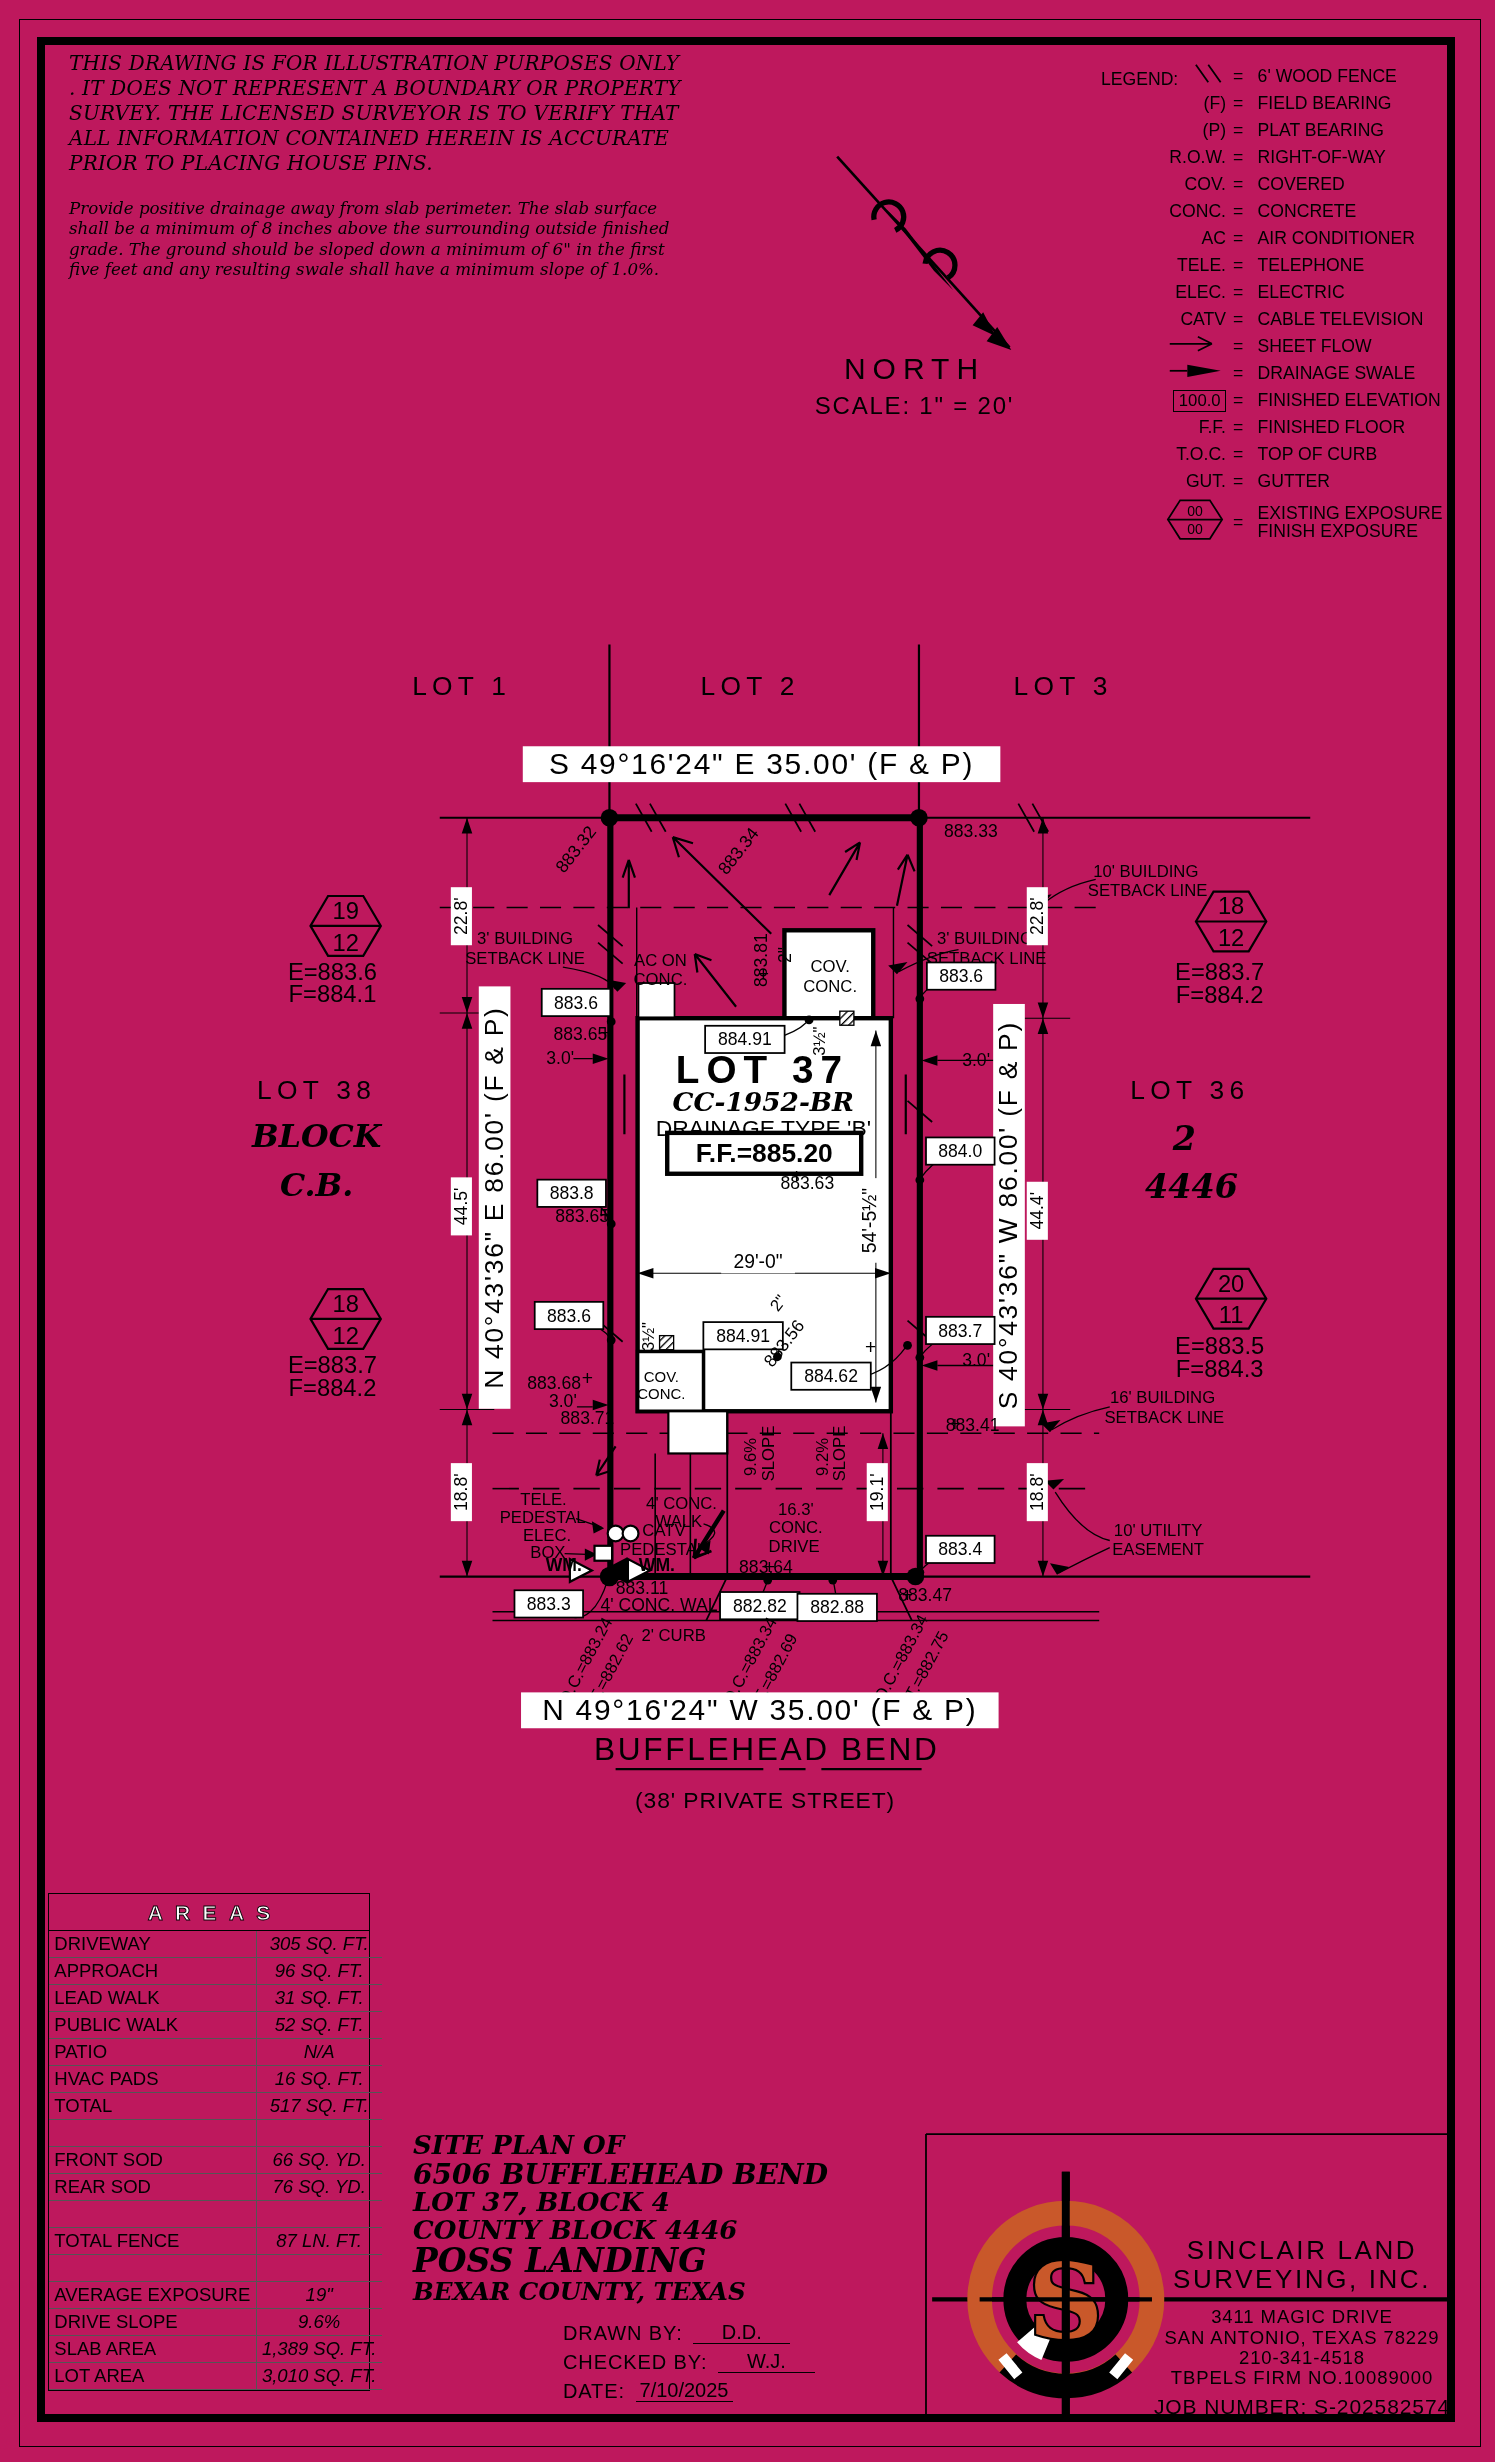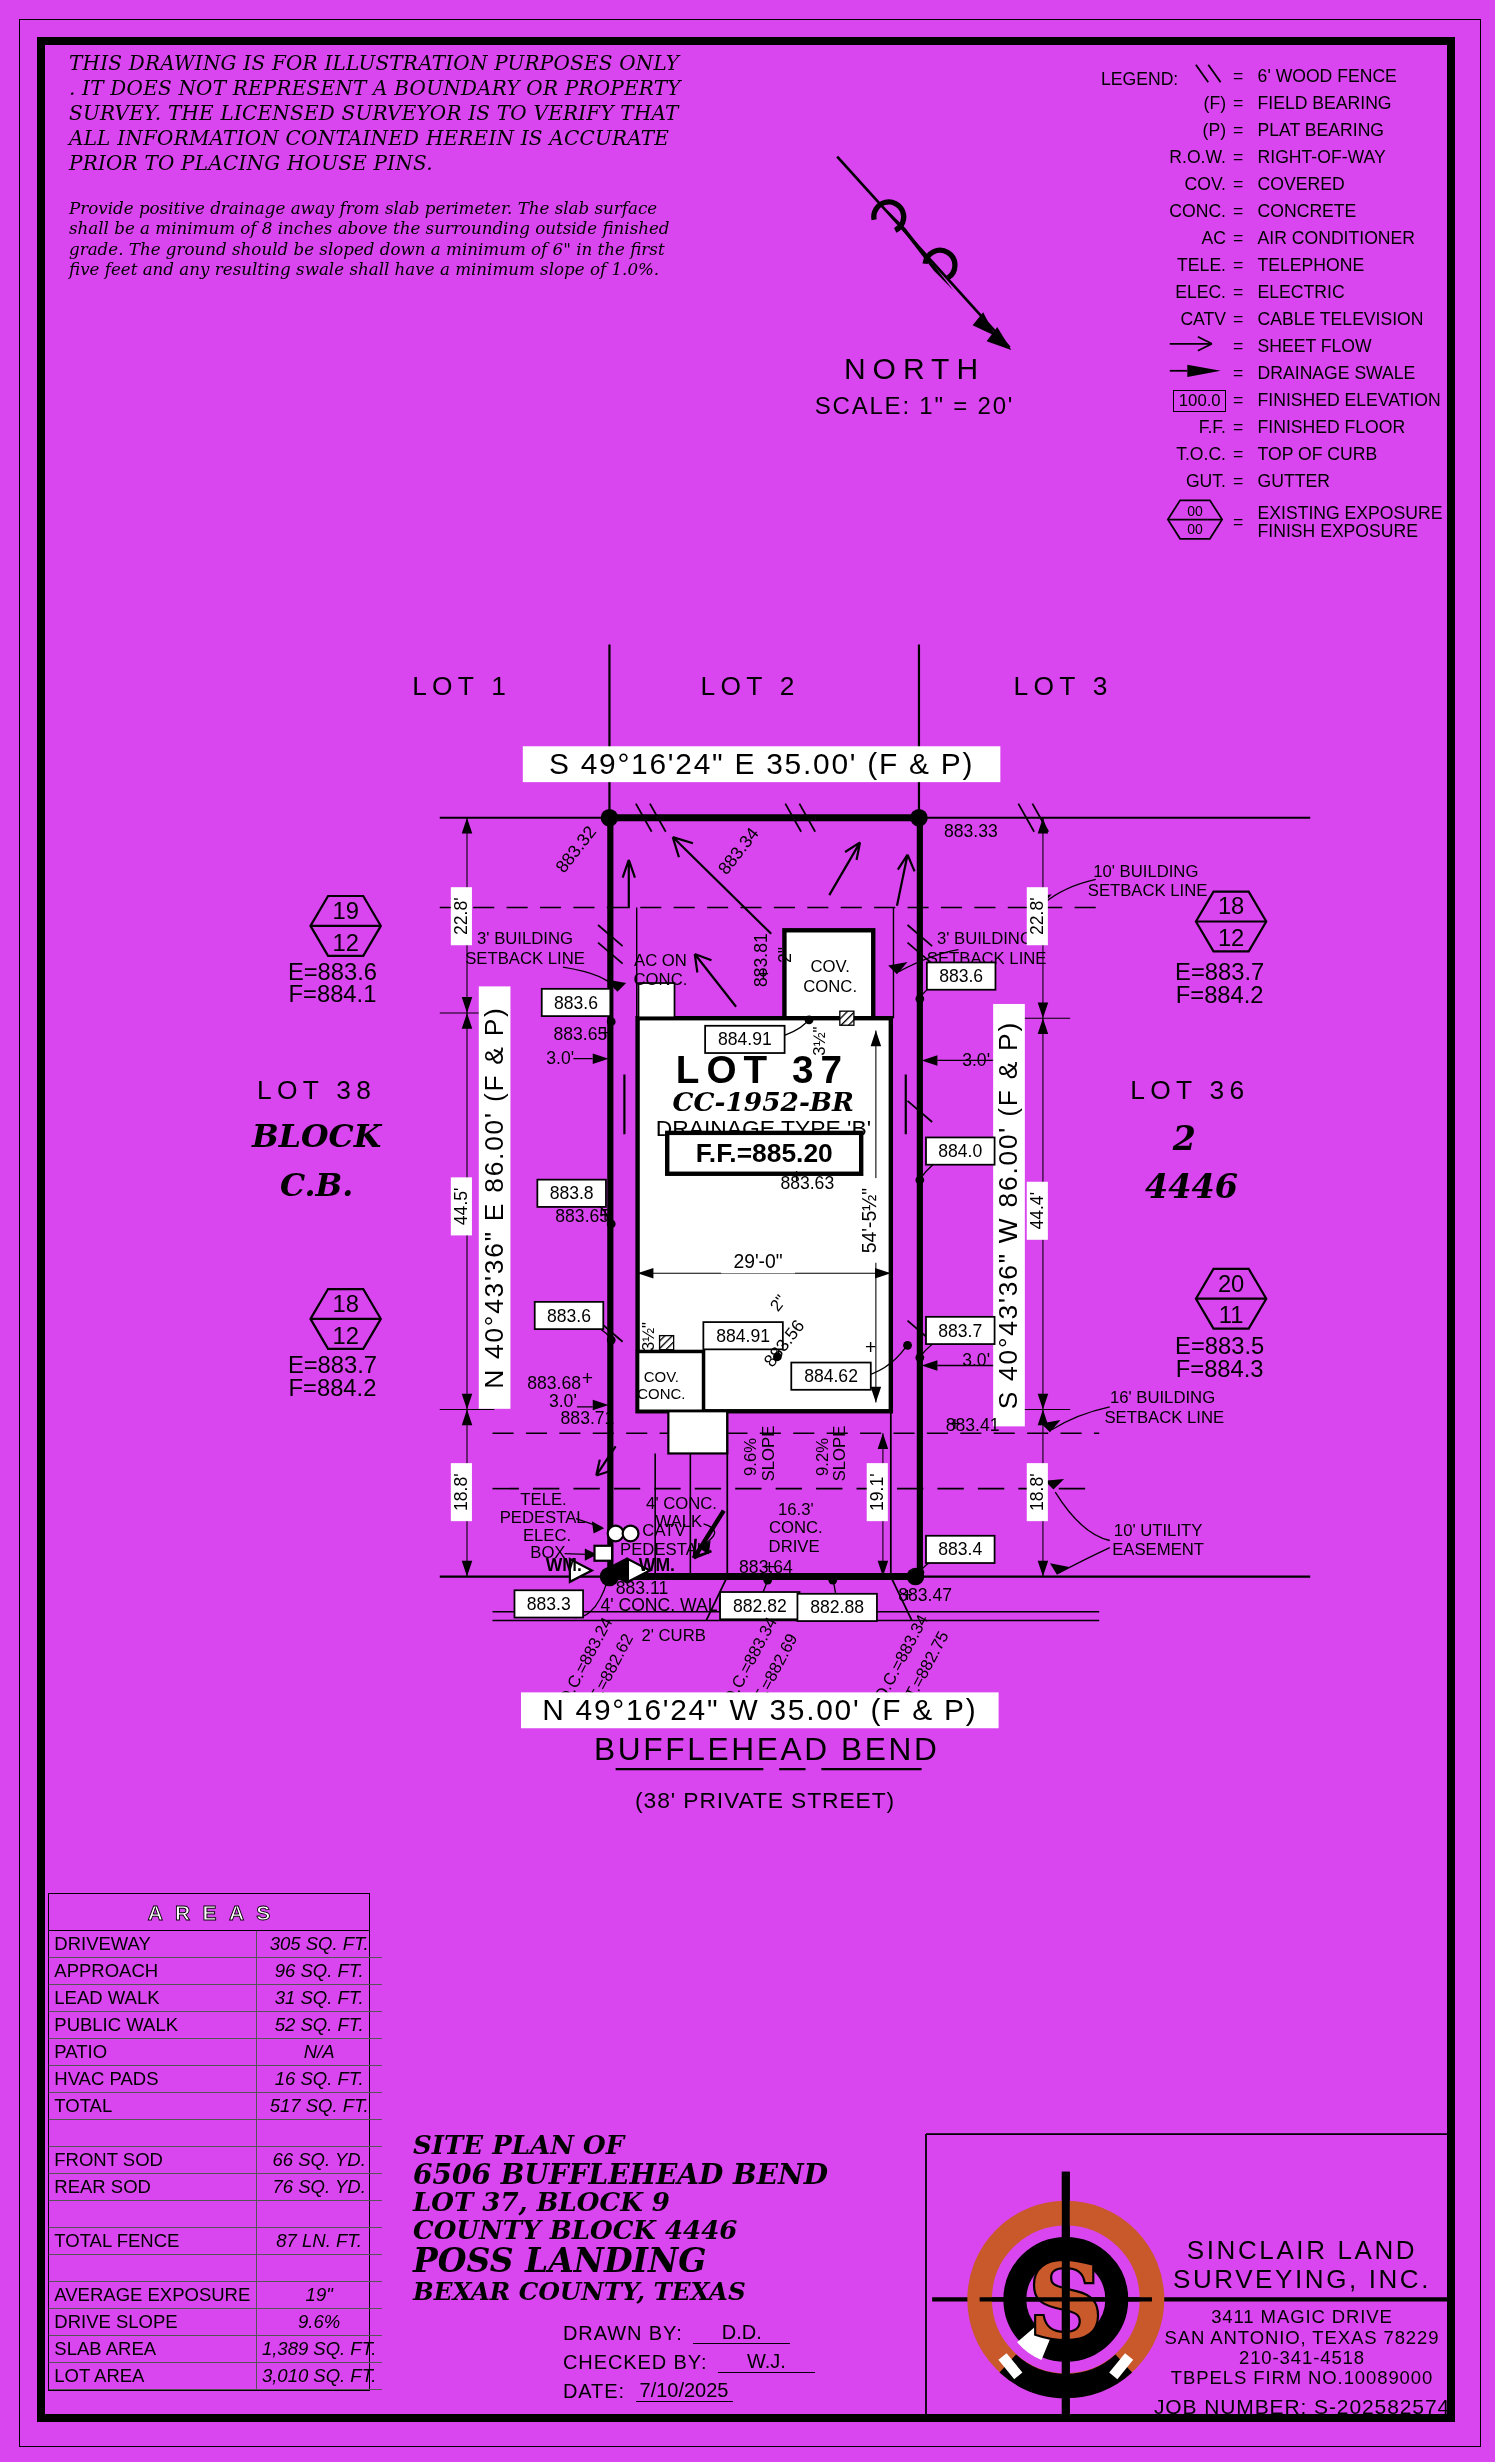--- a/index.html
+++ b/index.html
@@ -1,16 +1,16 @@
 <!DOCTYPE html>
 <html style="font-size:14px"><head>
 <meta charset="utf-8">
 <style>
   html,body{margin:0;padding:0;background:#e8e8e8;}
-  .sheet{position:relative;width:1495px;height:2462px;background:#d946ef;color:#000;
+  .sheet{position:relative;width:1495px;height:2462px;background:#be185d;color:#000;
     font-family:"Liberation Sans",sans-serif;overflow:hidden;}
   .outer-border{position:absolute;left:19.3px;top:19.3px;right:14px;bottom:15px;border:1.8px solid #000;}
   .inner-border{position:absolute;left:37px;top:37px;right:40px;bottom:40px;border:8px solid #000;}
   .abs{position:absolute;}
   
   .disclaimer{left:69px;top:51px;width:616px;font-family:"DejaVu Serif","Liberation Serif",serif;font-style:italic;}
   .disclaimer .p1{font-size:20px;line-height:1.25;letter-spacing:0.2px;}
   .disclaimer .p2{font-size:16.7px;line-height:1.22;margin-top:22px;}
   
   .north-label{left:809px;top:352px;width:211px;text-align:center;font-size:30px;letter-spacing:7px;}
@@ -537,21 +537,21 @@
             <td>LOT AREA</td>
             <td class="v">3,010 SQ. FT.</td>
           </tr>
         </tbody>
       </table>
   </div>
 
   <div class="titleblock abs" id="title-lines">
       <div style="font-size: 26px;">SITE PLAN OF</div>
       <div style="font-size: 28px;">6506 BUFFLEHEAD BEND</div>
-      <div style="font-size: 26px;">LOT 37, BLOCK 9</div>
+      <div style="font-size: 26px;">LOT 37, BLOCK 4</div>
       <div style="font-size: 26px;">COUNTY BLOCK 4446</div>
       <div style="font-size: 33px;">POSS LANDING</div>
       <div style="font-size: 24.6px;">BEXAR COUNTY, TEXAS</div>
     </div>
   <div class="tb-fields abs" id="title-fields">
       <div class="tb-row">
         <span class="tb-label">DRAWN BY:</span>
         <span class="tb-value">D.D.</span>
       </div>
       <div class="tb-row">

